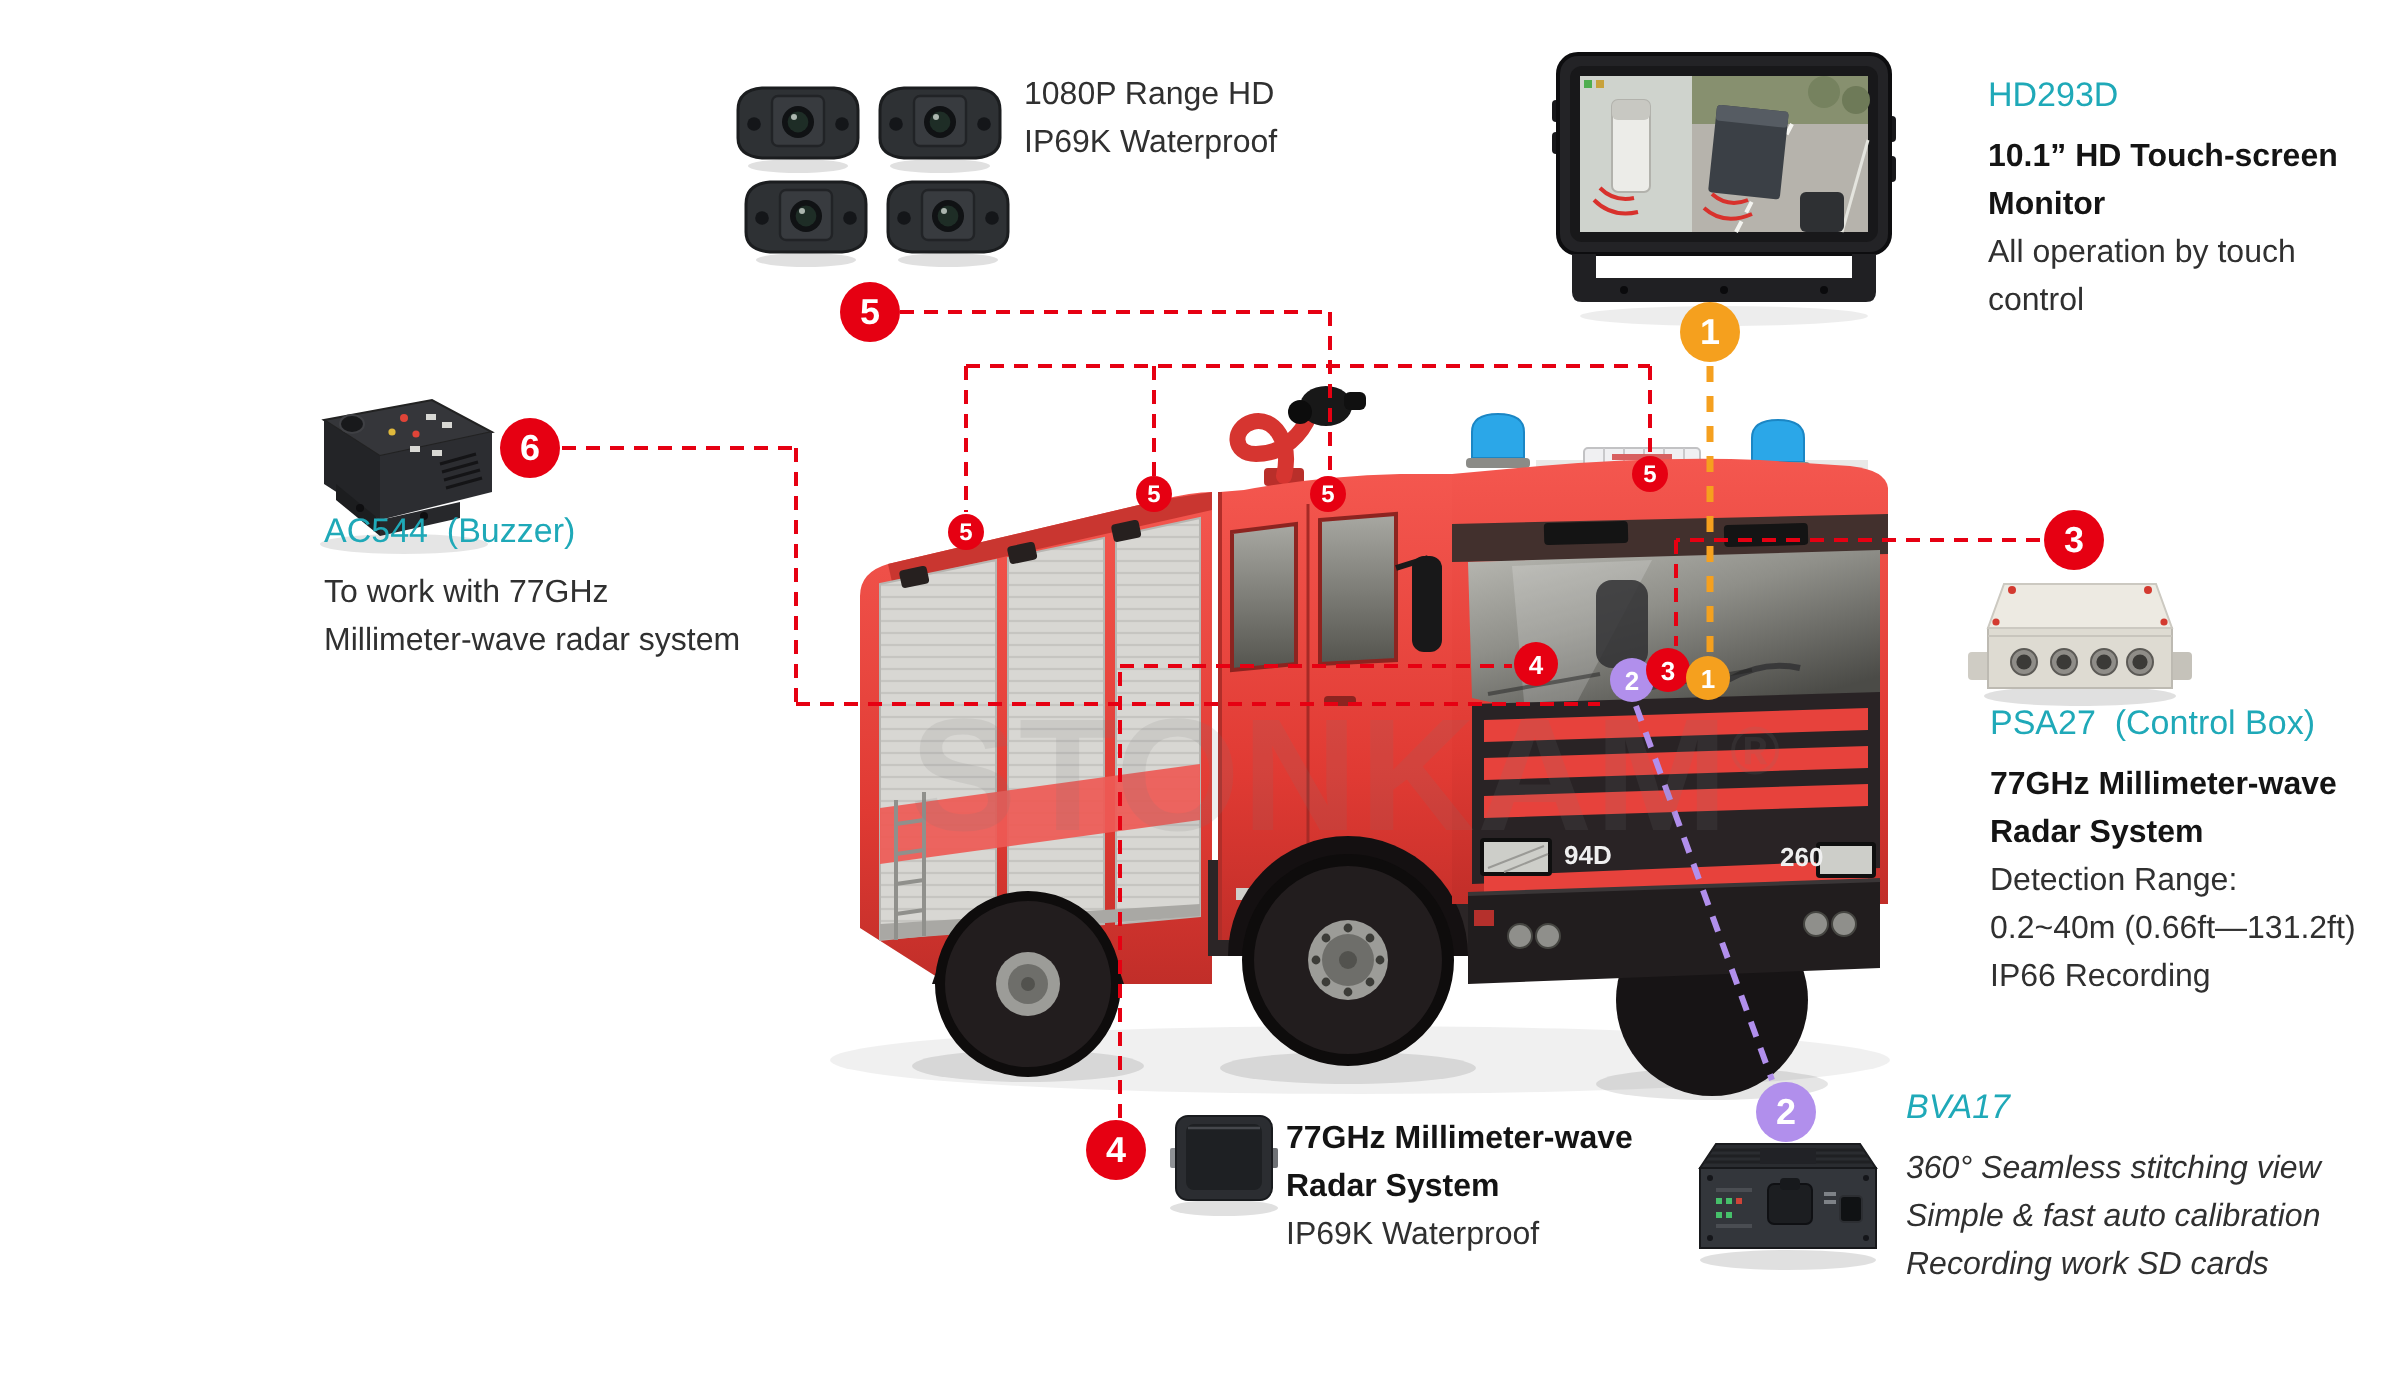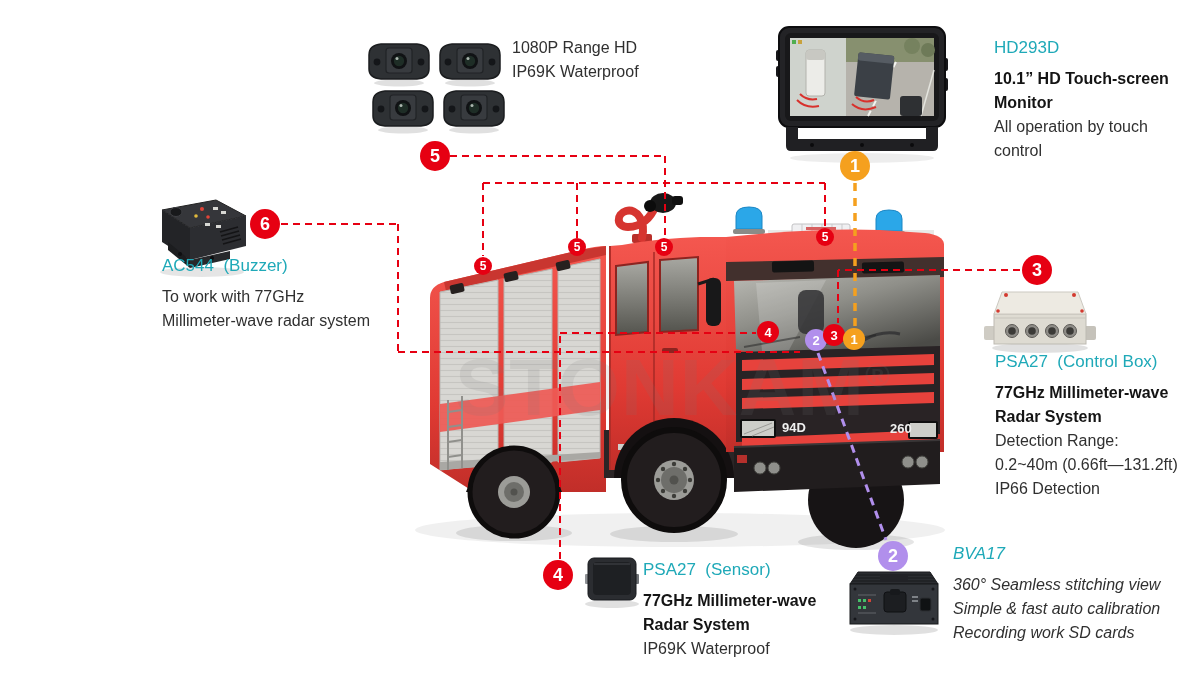--- a/index.html
+++ b/index.html
@@ -341,31 +341,30 @@
   <div class="bold">10.1” HD Touch-screen Monitor</div>
   <div>All operation by touch control</div>
 </div>
 
 <div class="callout" style="left:995px;top:350px;">
   <div class="model">PSA27  (Control Box)</div>
   <div class="bold">77GHz Millimeter-wave</div>
   <div class="bold">Radar System</div>
   <div>Detection Range:</div>
   <div>0.2~40m (0.66ft—131.2ft)</div>
-  <div>IP66 Detection</div>
+  <div>IP66 Recording</div>
 </div>
 
 <div class="callout" style="left:150px;top:254px;margin-left:12px;">
   <div class="model">AC544  (Buzzer)</div>
   <div>To work with 77GHz</div>
   <div>Millimeter-wave radar system</div>
 </div>
 
 <div class="callout" style="left:643px;top:558px;">
-  <div class="model">PSA27  (Sensor)</div>
   <div class="bold">77GHz Millimeter-wave</div>
   <div class="bold">Radar System</div>
   <div>IP69K Waterproof</div>
 </div>
 
 <div class="callout" style="left:953px;top:542px;font-style:italic;">
   <div class="model">BVA17</div>
   <div>360° Seamless stitching view</div>
   <div>Simple &amp; fast auto calibration</div>
   <div>Recording work SD cards</div>

